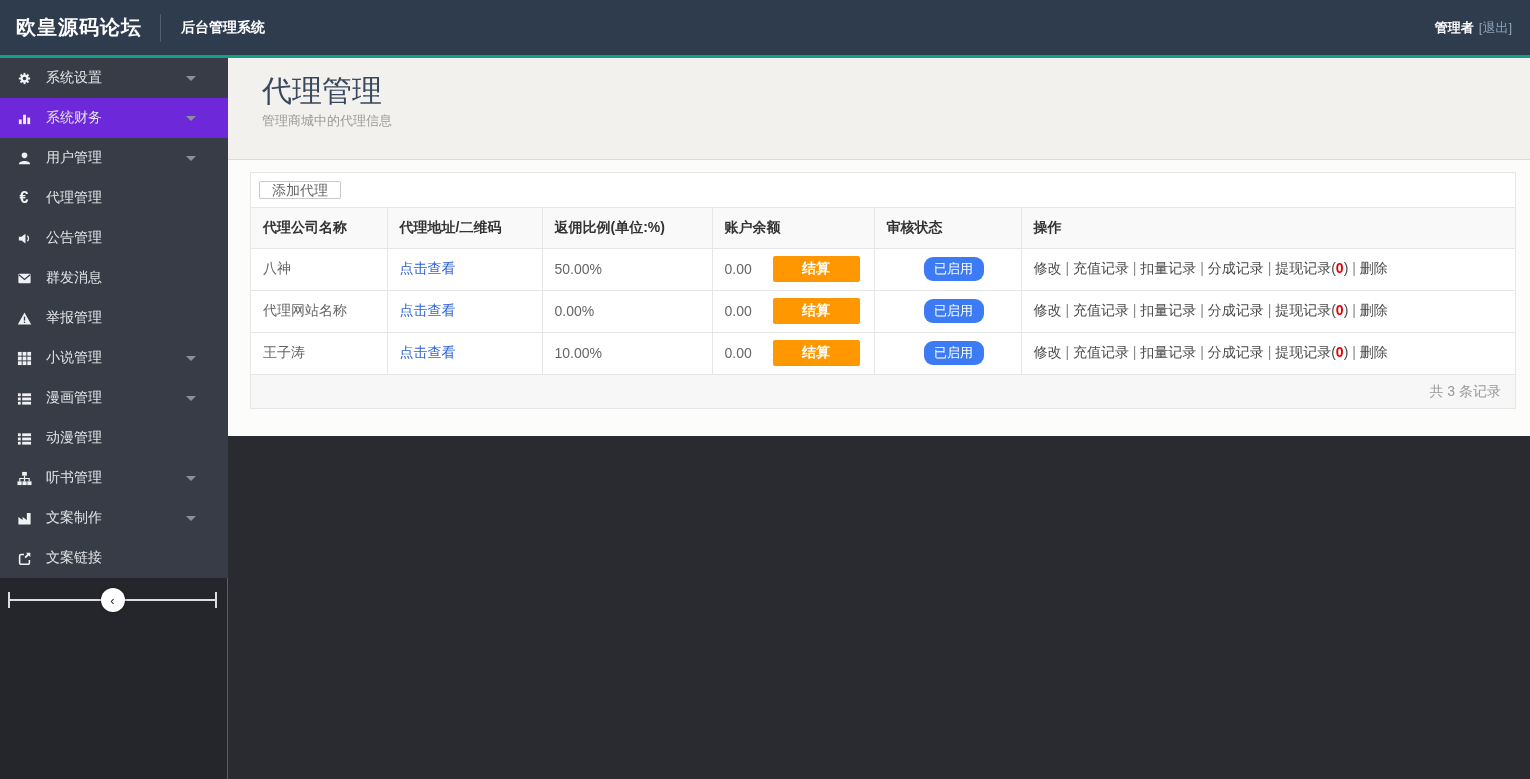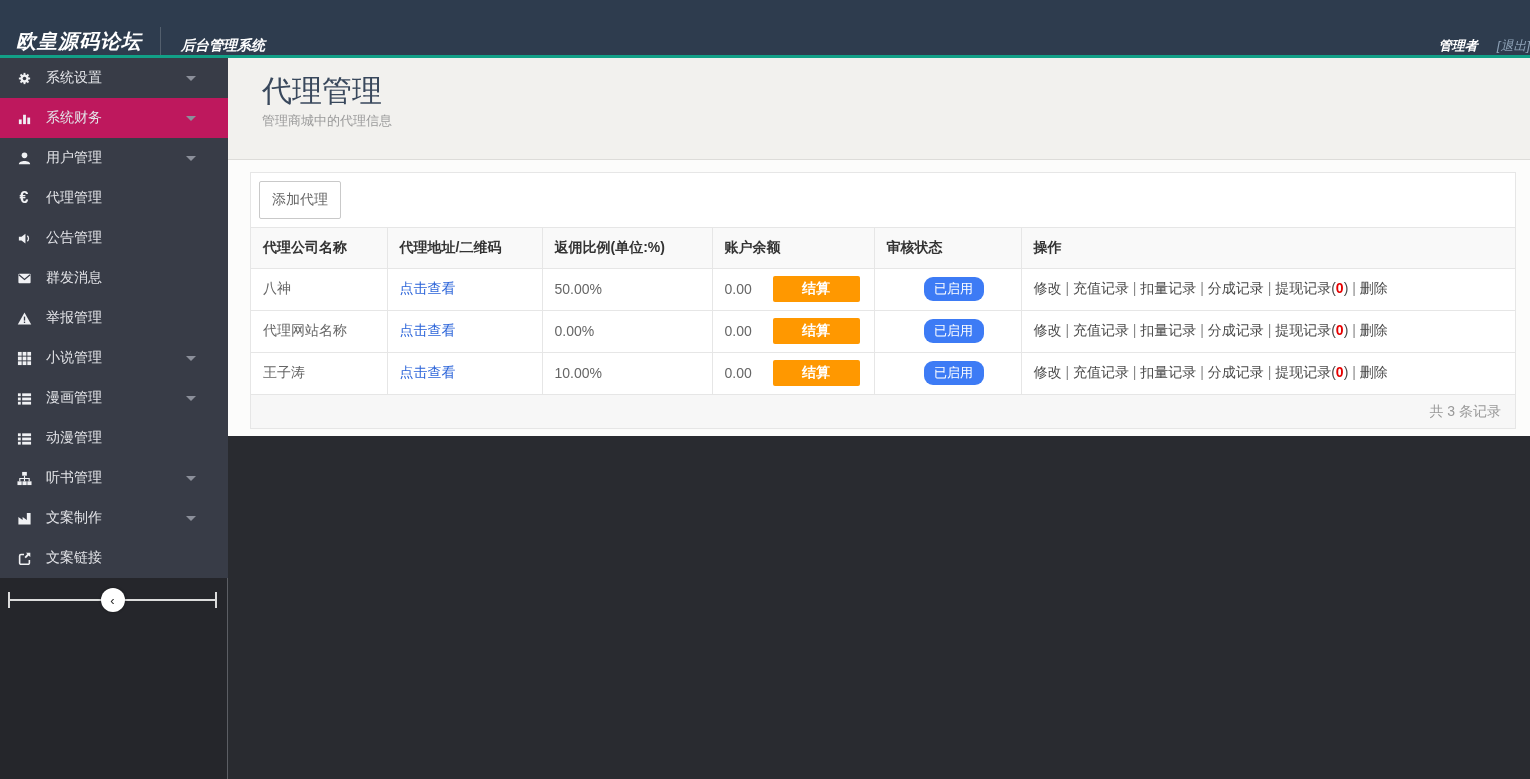--- a/index.html
+++ b/index.html
@@ -8,40 +8,40 @@
     width:1530px; height:779px; overflow:hidden;
     font-family:"Liberation Sans","DejaVu Sans",sans-serif;
     background:#292b30;
   }
   #screen { position:relative; width:1530px; height:779px; }
 
   
   .navbar {
     position:absolute; top:0; left:0; right:0; height:58px;
     background:#2e3c4e; border-bottom:3px solid #12a087;
-    display:flex; align-items:flex-end; color:#fff;font-style:italic;
+    display:flex; align-items:center; color:#fff;
   }
   .brand { font-size:20px; font-weight:bold; padding:0 18px 0 16px; letter-spacing:1px; }
   .nav-sep { width:1px; height:28px; background:rgba(255,255,255,0.18); }
   .nav-item { font-size:14px; font-weight:bold; padding:0 20px; cursor:pointer; }
-  .nav-right { margin-left:auto; font-size:13px; display:flex; align-items:center; gap:19px; }
+  .nav-right { margin-left:auto; padding-right:18px; font-size:13px; display:flex; align-items:center; gap:5px; }
   .nav-user { font-weight:bold; color:#ffffff; }
   .nav-logout { color:#8fa3b8; cursor:pointer; }
 
   
   .sidebar {
     position:absolute; top:58px; left:0; width:228px; bottom:0;
     background:#25262b; display:flex; flex-direction:column;
   }
   .menu { background:#383c47; }
   .menu-item {
     height:40px; display:flex; align-items:center;
     padding:0 32px 0 10px; color:#e3e4e8; font-size:14px; cursor:pointer;
   }
-  .menu-item.active { background:#be185d; }
+  .menu-item.active { background:#6d28d9; }
   .mi-icon { width:28px; display:inline-flex; justify-content:center; align-items:center; color:#f0f1f4; }
   .mi-icon svg { width:15px; height:15px; fill:currentColor; }
   .mi-icon .euro { font-size:16px; font-weight:bold; line-height:1; }
   .mi-label { margin-left:8px; }
   .caret {
     margin-left:auto; width:0; height:0;
     border-left:5px solid transparent; border-right:5px solid transparent;
     border-top:5px solid #8b8f9a;
   }
   .sidebar-bottom { flex:1; position:relative; border-right:1px solid #5c5e64; }
@@ -65,21 +65,21 @@
     height:102px; background:#f2f1ee; border-bottom:1px solid #dddcd9;
     padding:13px 0 0 34px;
   }
   .page-title { margin:0; font-size:30px; font-weight:normal; color:#39485c; }
   .page-subtitle { font-size:13px; color:#9b9b9b; }
 
   .page-body { height:276px; background:#fcfcfb; }
   .panel { margin:12px 14px 0 22px; background:#fff; border:1px solid #e6e6e6; }
   .panel-toolbar { padding:8px; border-bottom:1px solid #e6e6e6; }
   .add-btn {
-    height:38px; padding:0 12px; background:#fff; border:1px solid #c9c9c9;
+    height:18px; padding:0 12px; background:#fff; border:1px solid #c9c9c9;
     border-radius:2px; color:#666; font-size:14px; cursor:pointer;
     font-family:inherit;
   }
 
   table.agents { width:100%; border-collapse:collapse; table-layout:fixed; }
   table.agents col.c1{width:136px;} table.agents col.c2{width:155px;}
   table.agents col.c3{width:170px;} table.agents col.c4{width:162px;}
   table.agents col.c5{width:147px;}
   table.agents th {
     text-align:left; font-size:14px; color:#333; font-weight:bold;

